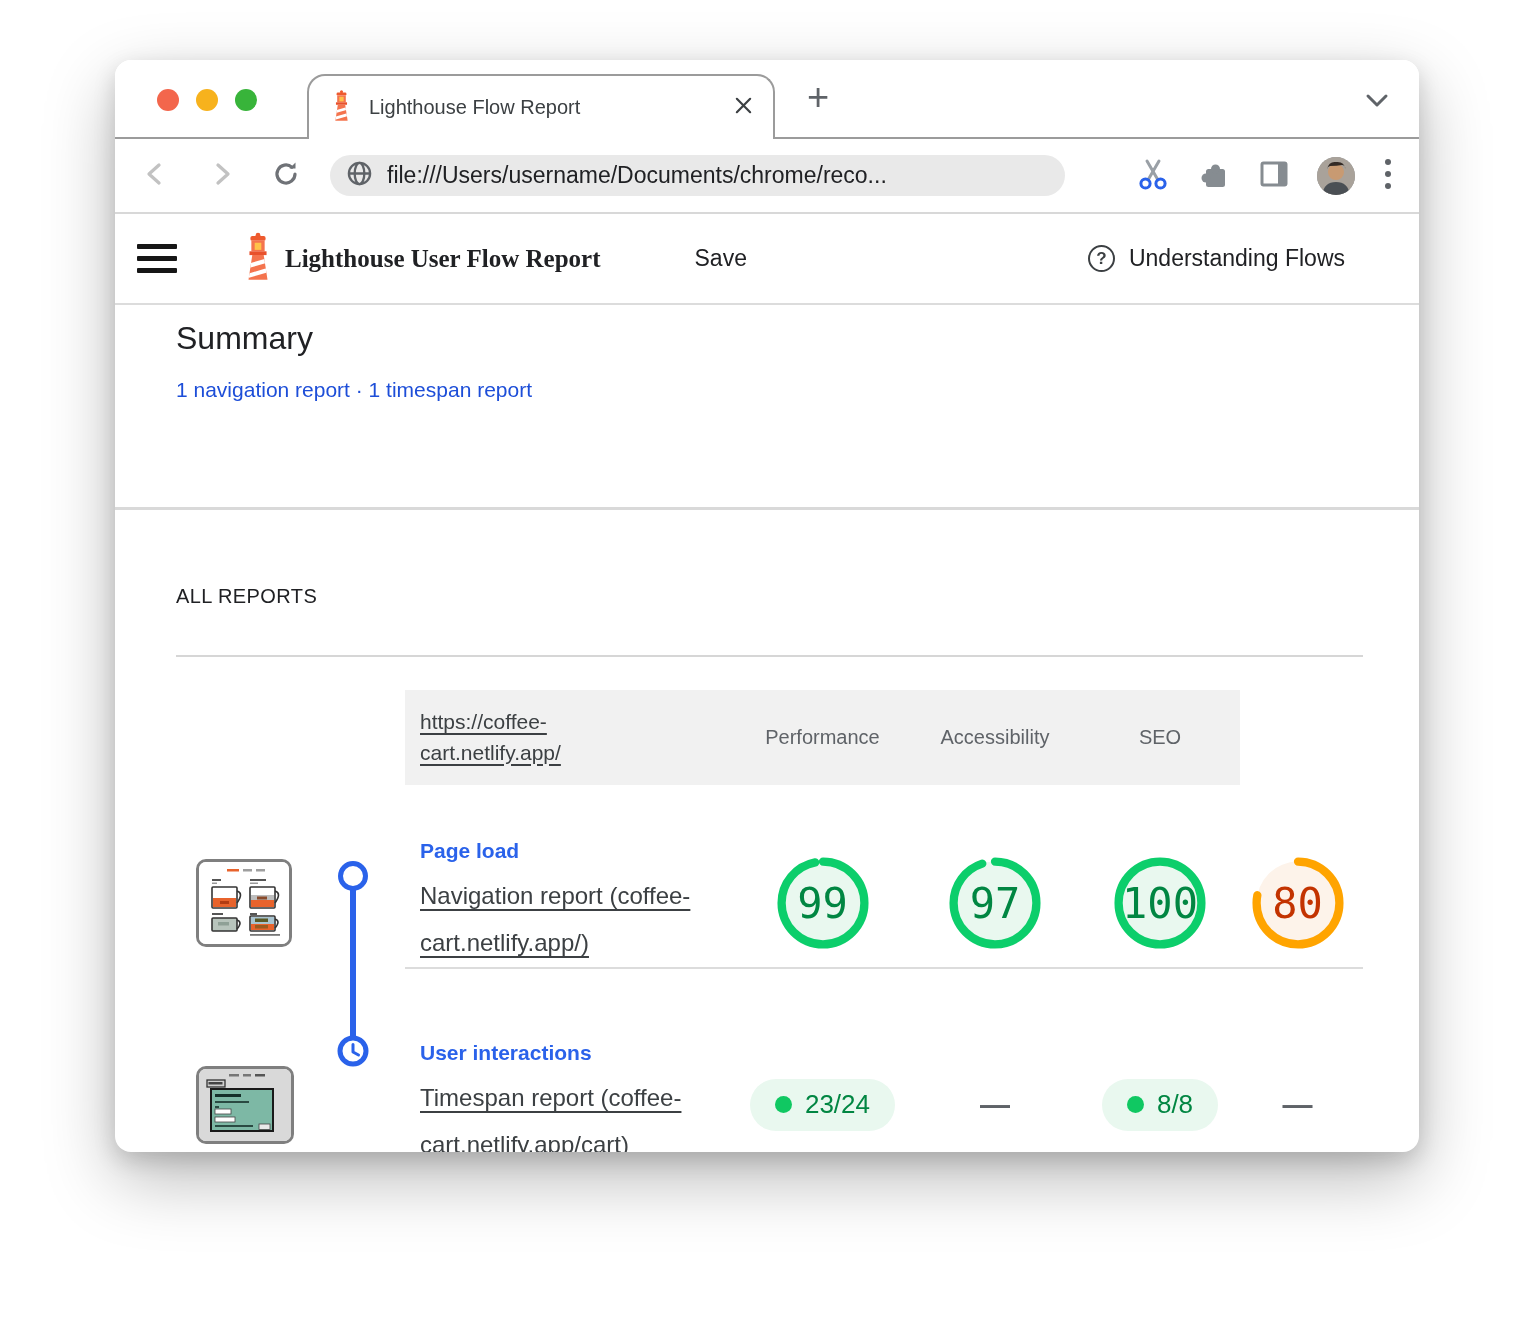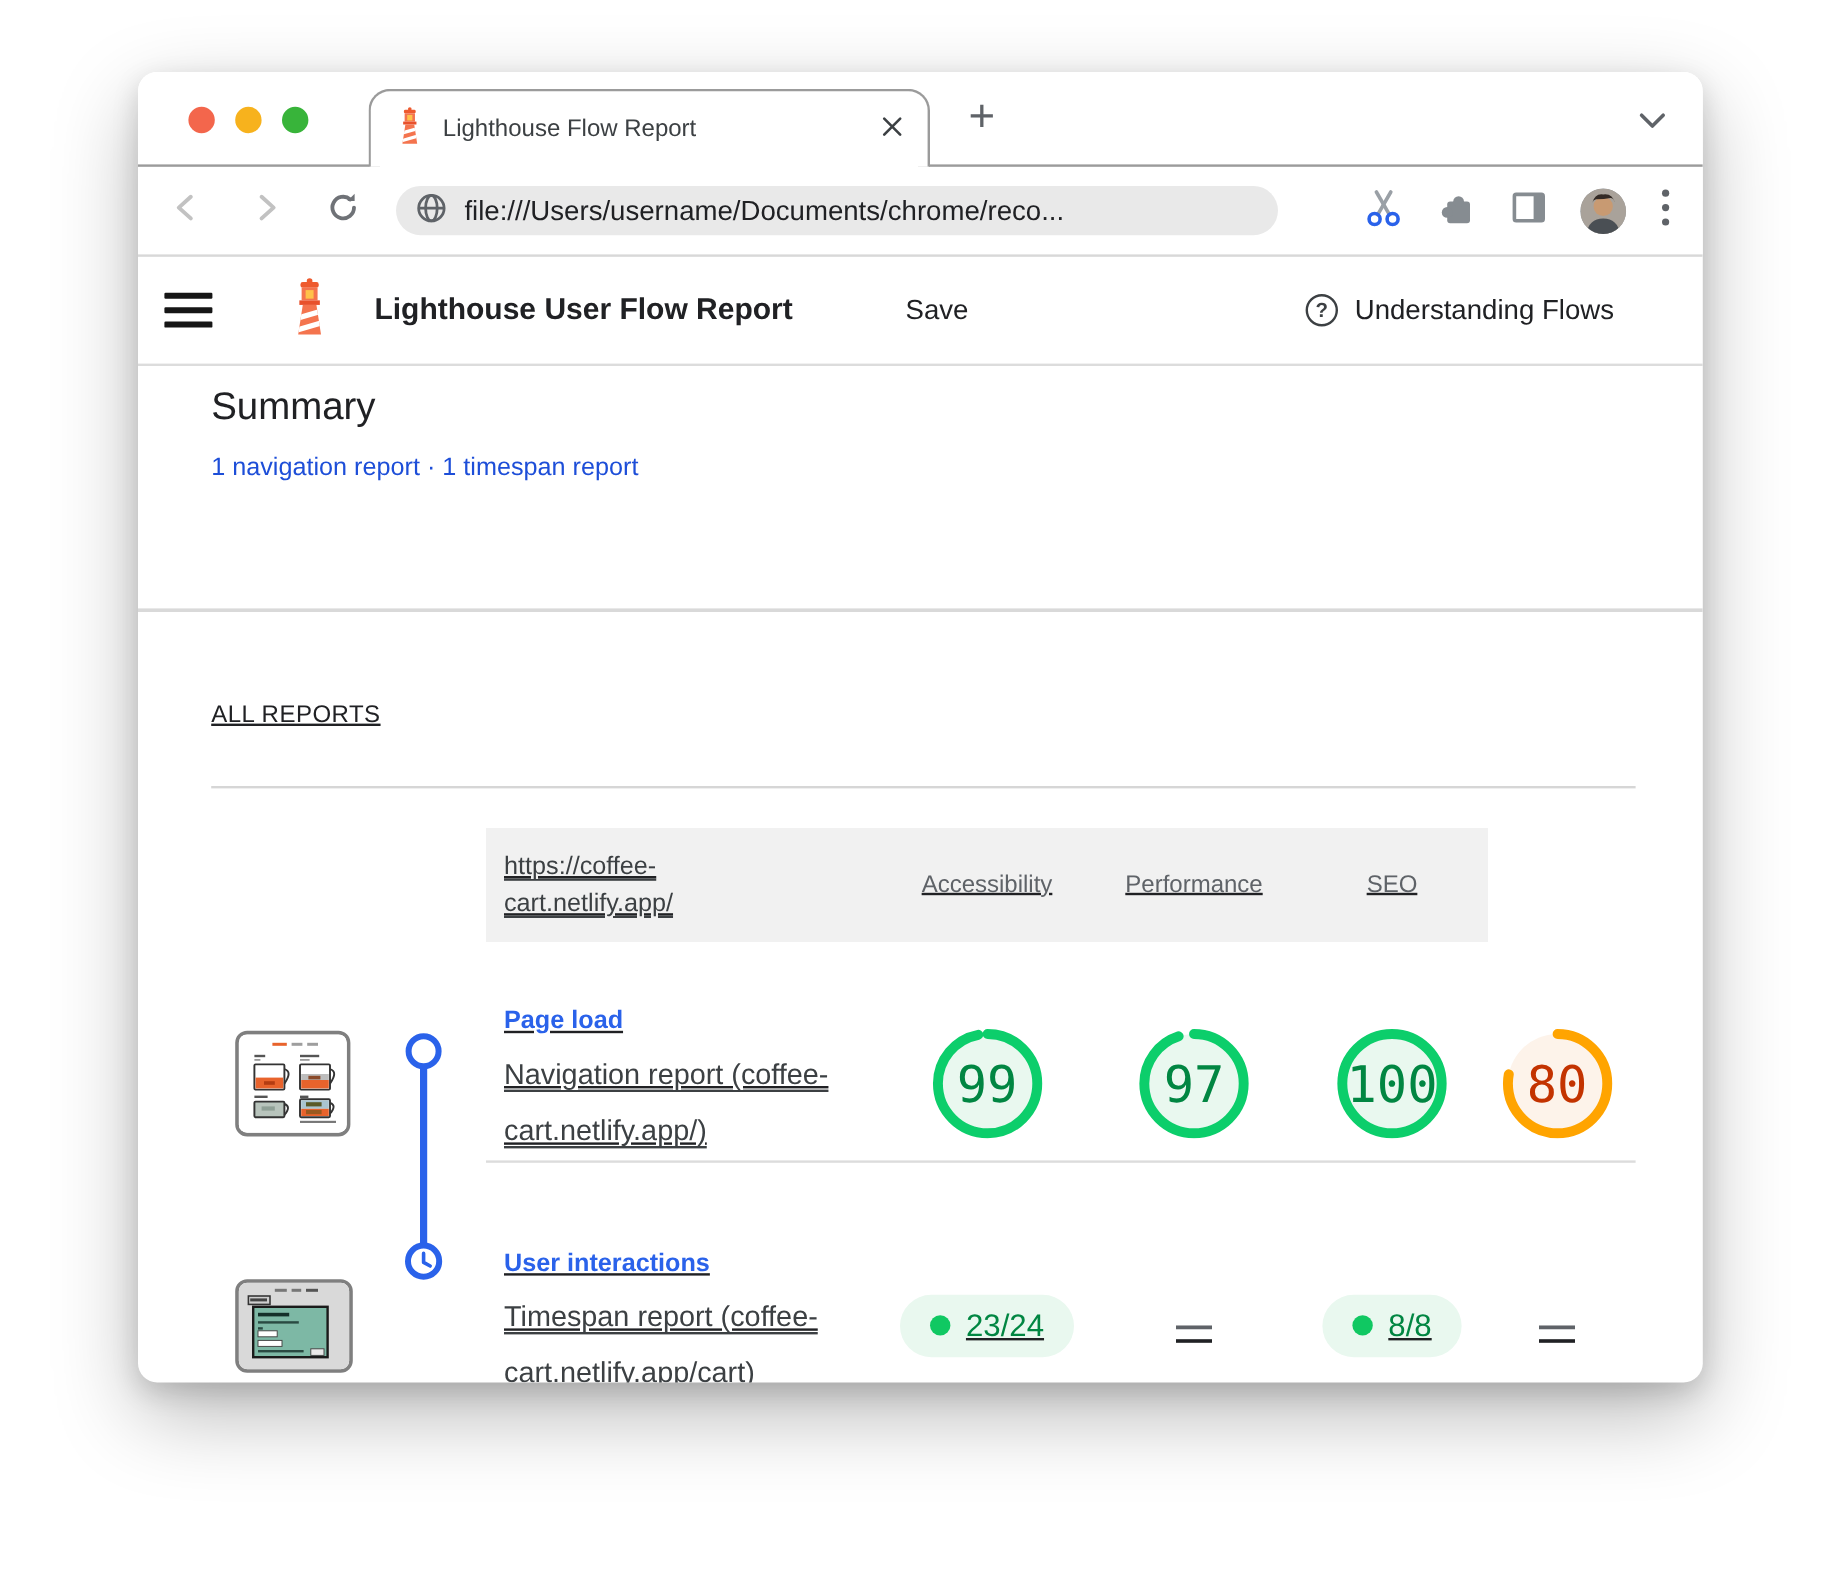--- a/index.html
+++ b/index.html
@@ -37,32 +37,32 @@
     display:flex;align-items:center;padding-left:16px;box-sizing:border-box;flex:0 0 735px;
   }
   .url-text{margin-left:14px;font-size:23px;color:#202124;white-space:nowrap;overflow:hidden;}
   .tb-right{margin-left:auto;display:flex;align-items:center;gap:28px;padding-right:2px;}
   .avatar{width:38px;height:38px;border-radius:50%;overflow:hidden;background:#90959a;}
   
   .appheader{height:91px;display:flex;align-items:center;padding:0 74px 0 22px;border-bottom:2px solid #dcdcdc;box-sizing:border-box;}
   .hamburger{width:40px;display:flex;flex-direction:column;gap:7px;cursor:pointer;}
   .hamburger span{height:5px;background:#161616;border-radius:1px;}
   .app-logo{margin-left:62px;}
-  .app-title{margin-left:35px;font-size:25px;font-weight:700;color:#202124;white-space:nowrap;}
+  .app-title{margin-left:8px;font-size:25px;font-weight:700;color:#202124;white-space:nowrap;font-family:Liberation Serif, serif;}
   .save-btn{margin-left:88px;font-size:23px;color:#202124;cursor:pointer;background:none;border:none;font-family:inherit;}
   .help{margin-left:auto;display:flex;align-items:center;cursor:pointer;}
   .help-circle{width:27px;height:27px;border:2.4px solid #3c4043;border-radius:50%;display:flex;align-items:center;justify-content:center;font-size:17px;font-weight:700;color:#3c4043;box-sizing:border-box;}
   .help-label{margin-left:14px;font-size:23px;color:#202124;}
   
   .summary{height:202px;box-sizing:border-box;padding:15px 0 0 61px;}
   .summary h1{margin:0;font-size:32px;font-weight:400;color:#202124;}
   .summary p{margin:21px 0 0 0;font-size:21px;color:#1d4ed8;}
   .full-divider{height:3px;background:#d9d9d9;}
   
-  .reports{padding:0 56px 0 61px;text-decoration:underline;}
+  .reports{padding:0 56px 0 61px;}
   .all-reports{margin-top:75px;font-size:20px;letter-spacing:.4px;color:#202124;}
   .reports-divider{margin-top:47px;height:2px;background:#d6d6d6;}
   .rtable{margin-top:33px;}
   .grid7{display:grid;grid-template-columns:130px 99px 330px 175px 170px 160px 115px;}
   .thead{height:95px;}
   .thead>div{height:95px;box-sizing:border-box;}
   .th-bg{background:#f1f1f1;}
   .th-url{display:flex;align-items:center;padding-left:15px;}
   .site-link{font-size:21px;color:#3c4043;text-decoration:underline;text-underline-offset:4px;line-height:1.45;max-width:205px;display:inline-block;}
   .th{display:flex;align-items:center;justify-content:center;font-size:20px;color:#5f6368;text-align:center;line-height:1.35;}
@@ -257,24 +257,24 @@
 
     <div class="rtable">
 
       <div class="thead grid7">
         <div></div>
           <div></div>
         <div class="th-bg th-url">
           <a class="site-link" href="#">https://coffee-cart.netlify.app/</a>
         </div>
         <div class="th-bg th">
+            <span>Performance</span>
+          </div>
+        <div class="th-bg th">
             <span>Accessibility</span>
-          </div>
-        <div class="th-bg th">
-            <span>Performance</span>
           </div>
         <div class="th-bg th">
             <span>SEO</span>
           </div>
       </div>
 
       <div class="tbody">
         <div class="tl-circle"></div>
         <div class="tl-line"></div>
         <div class="tl-clock">

